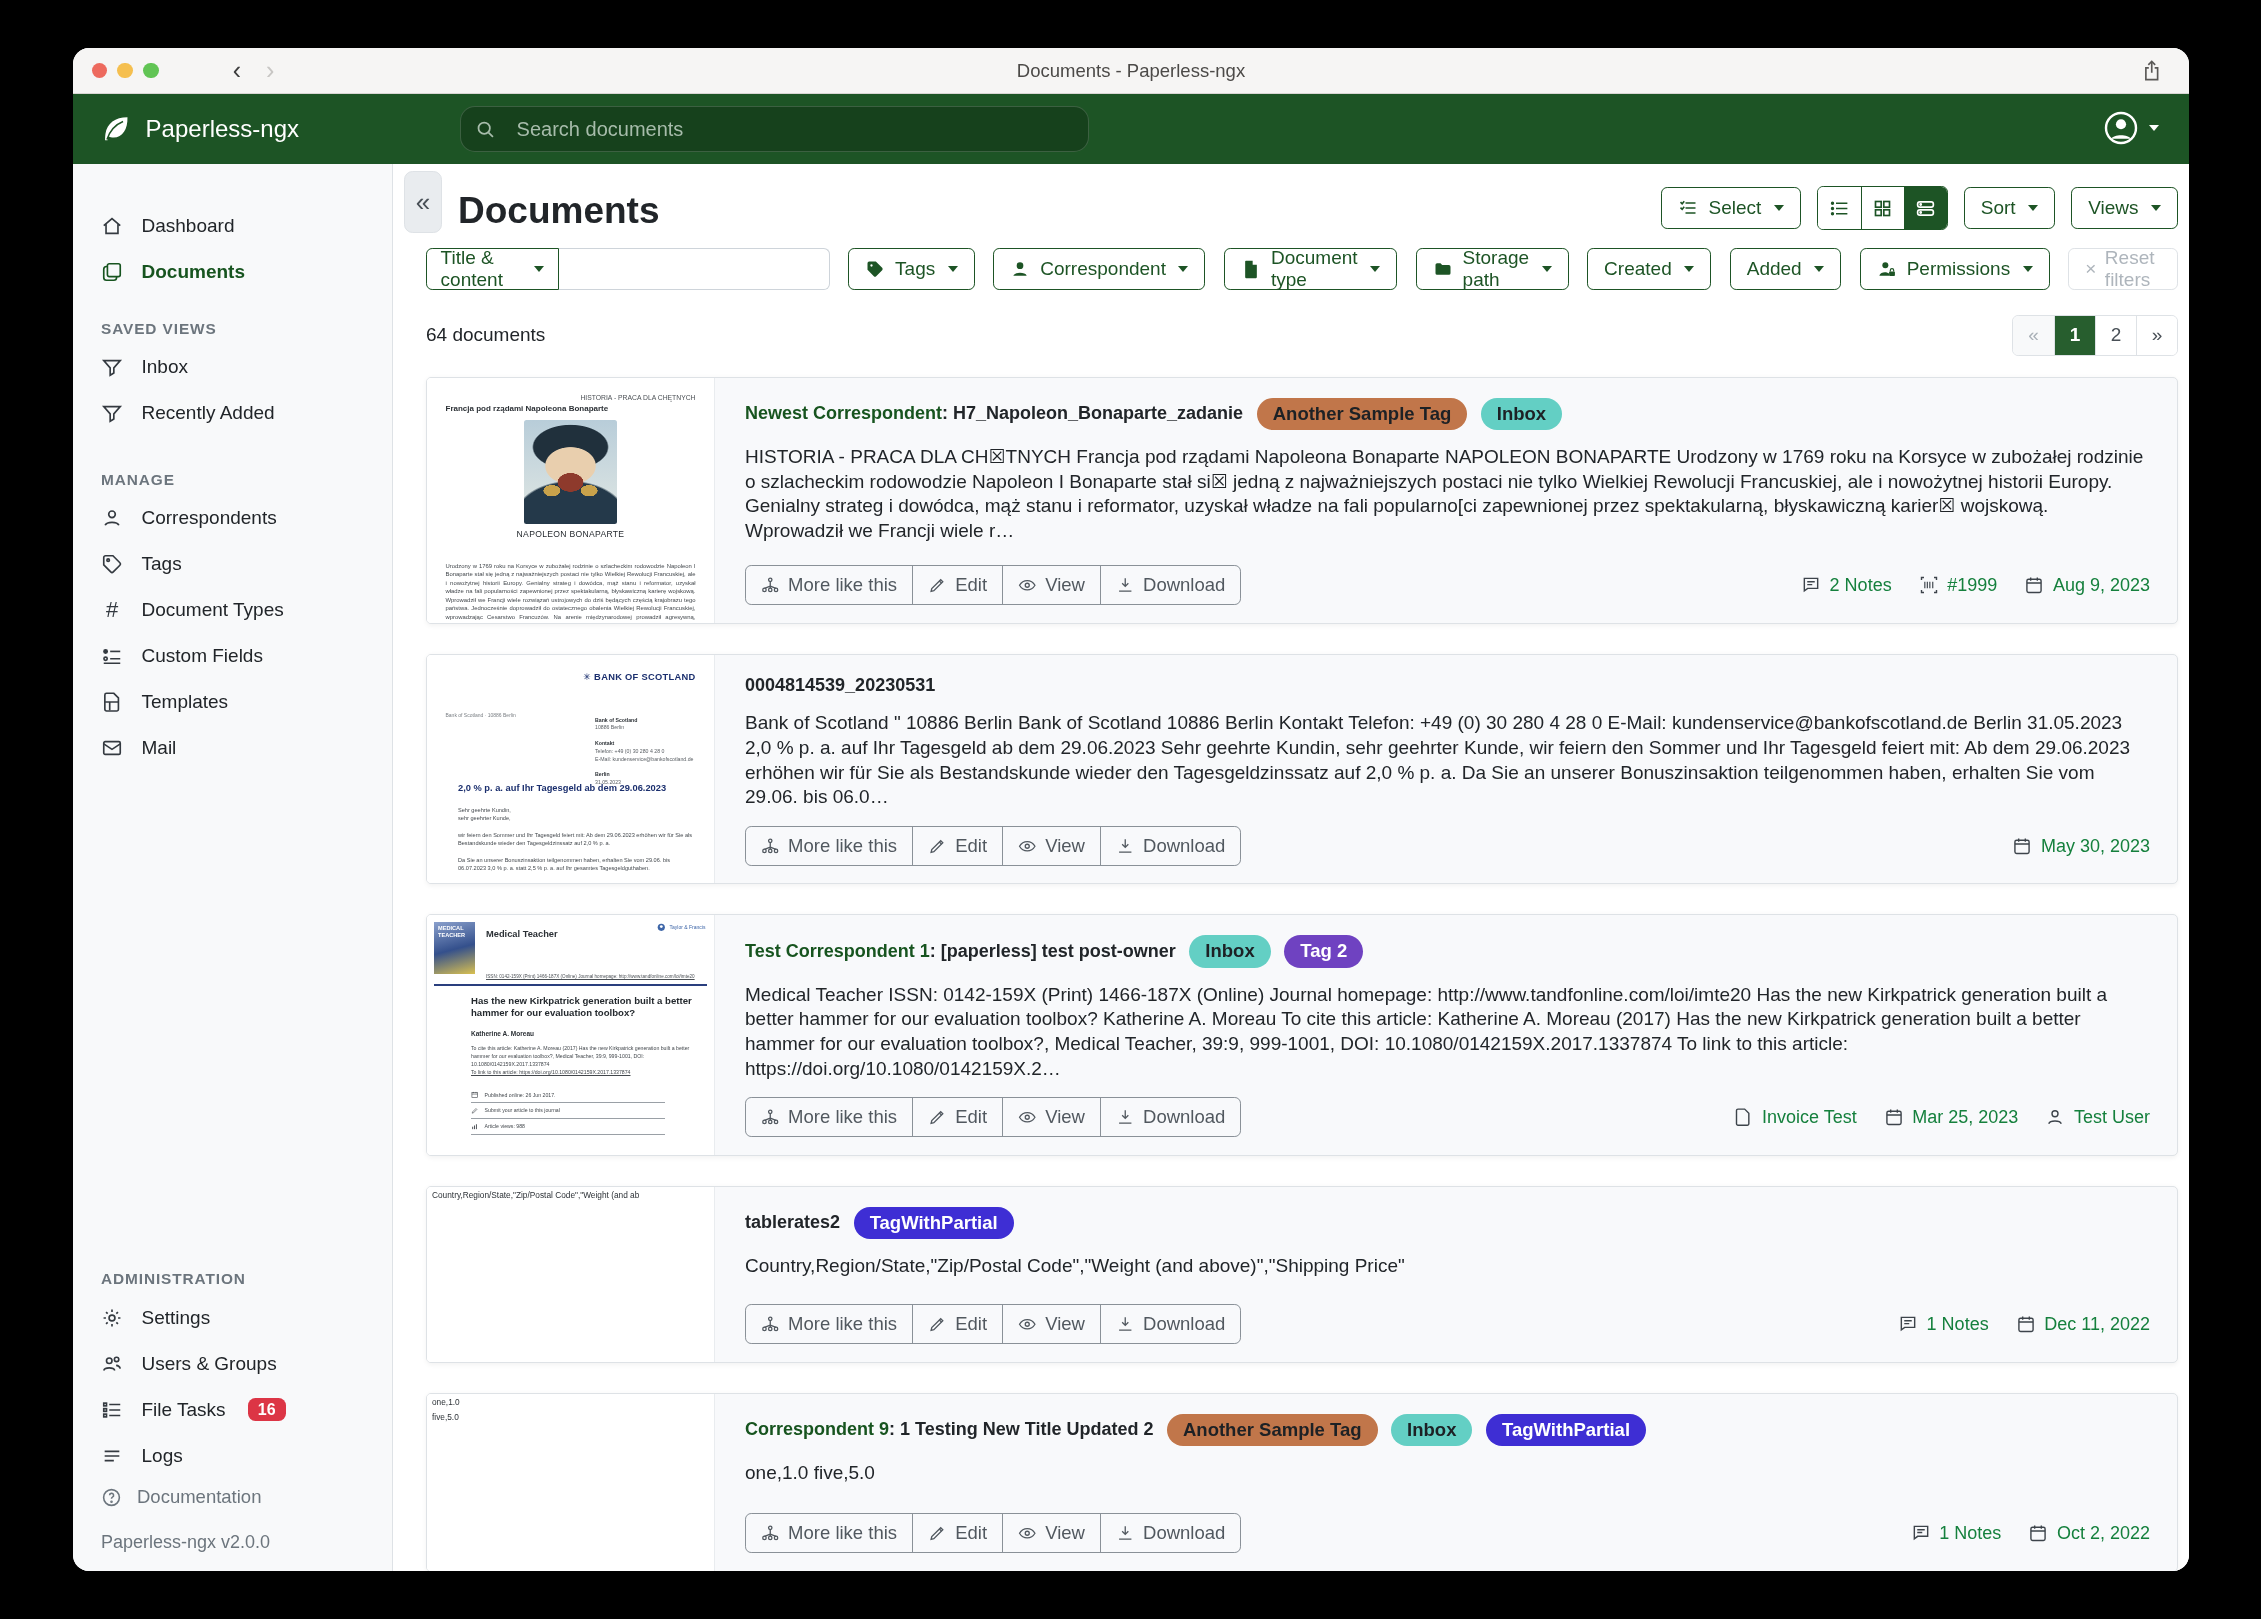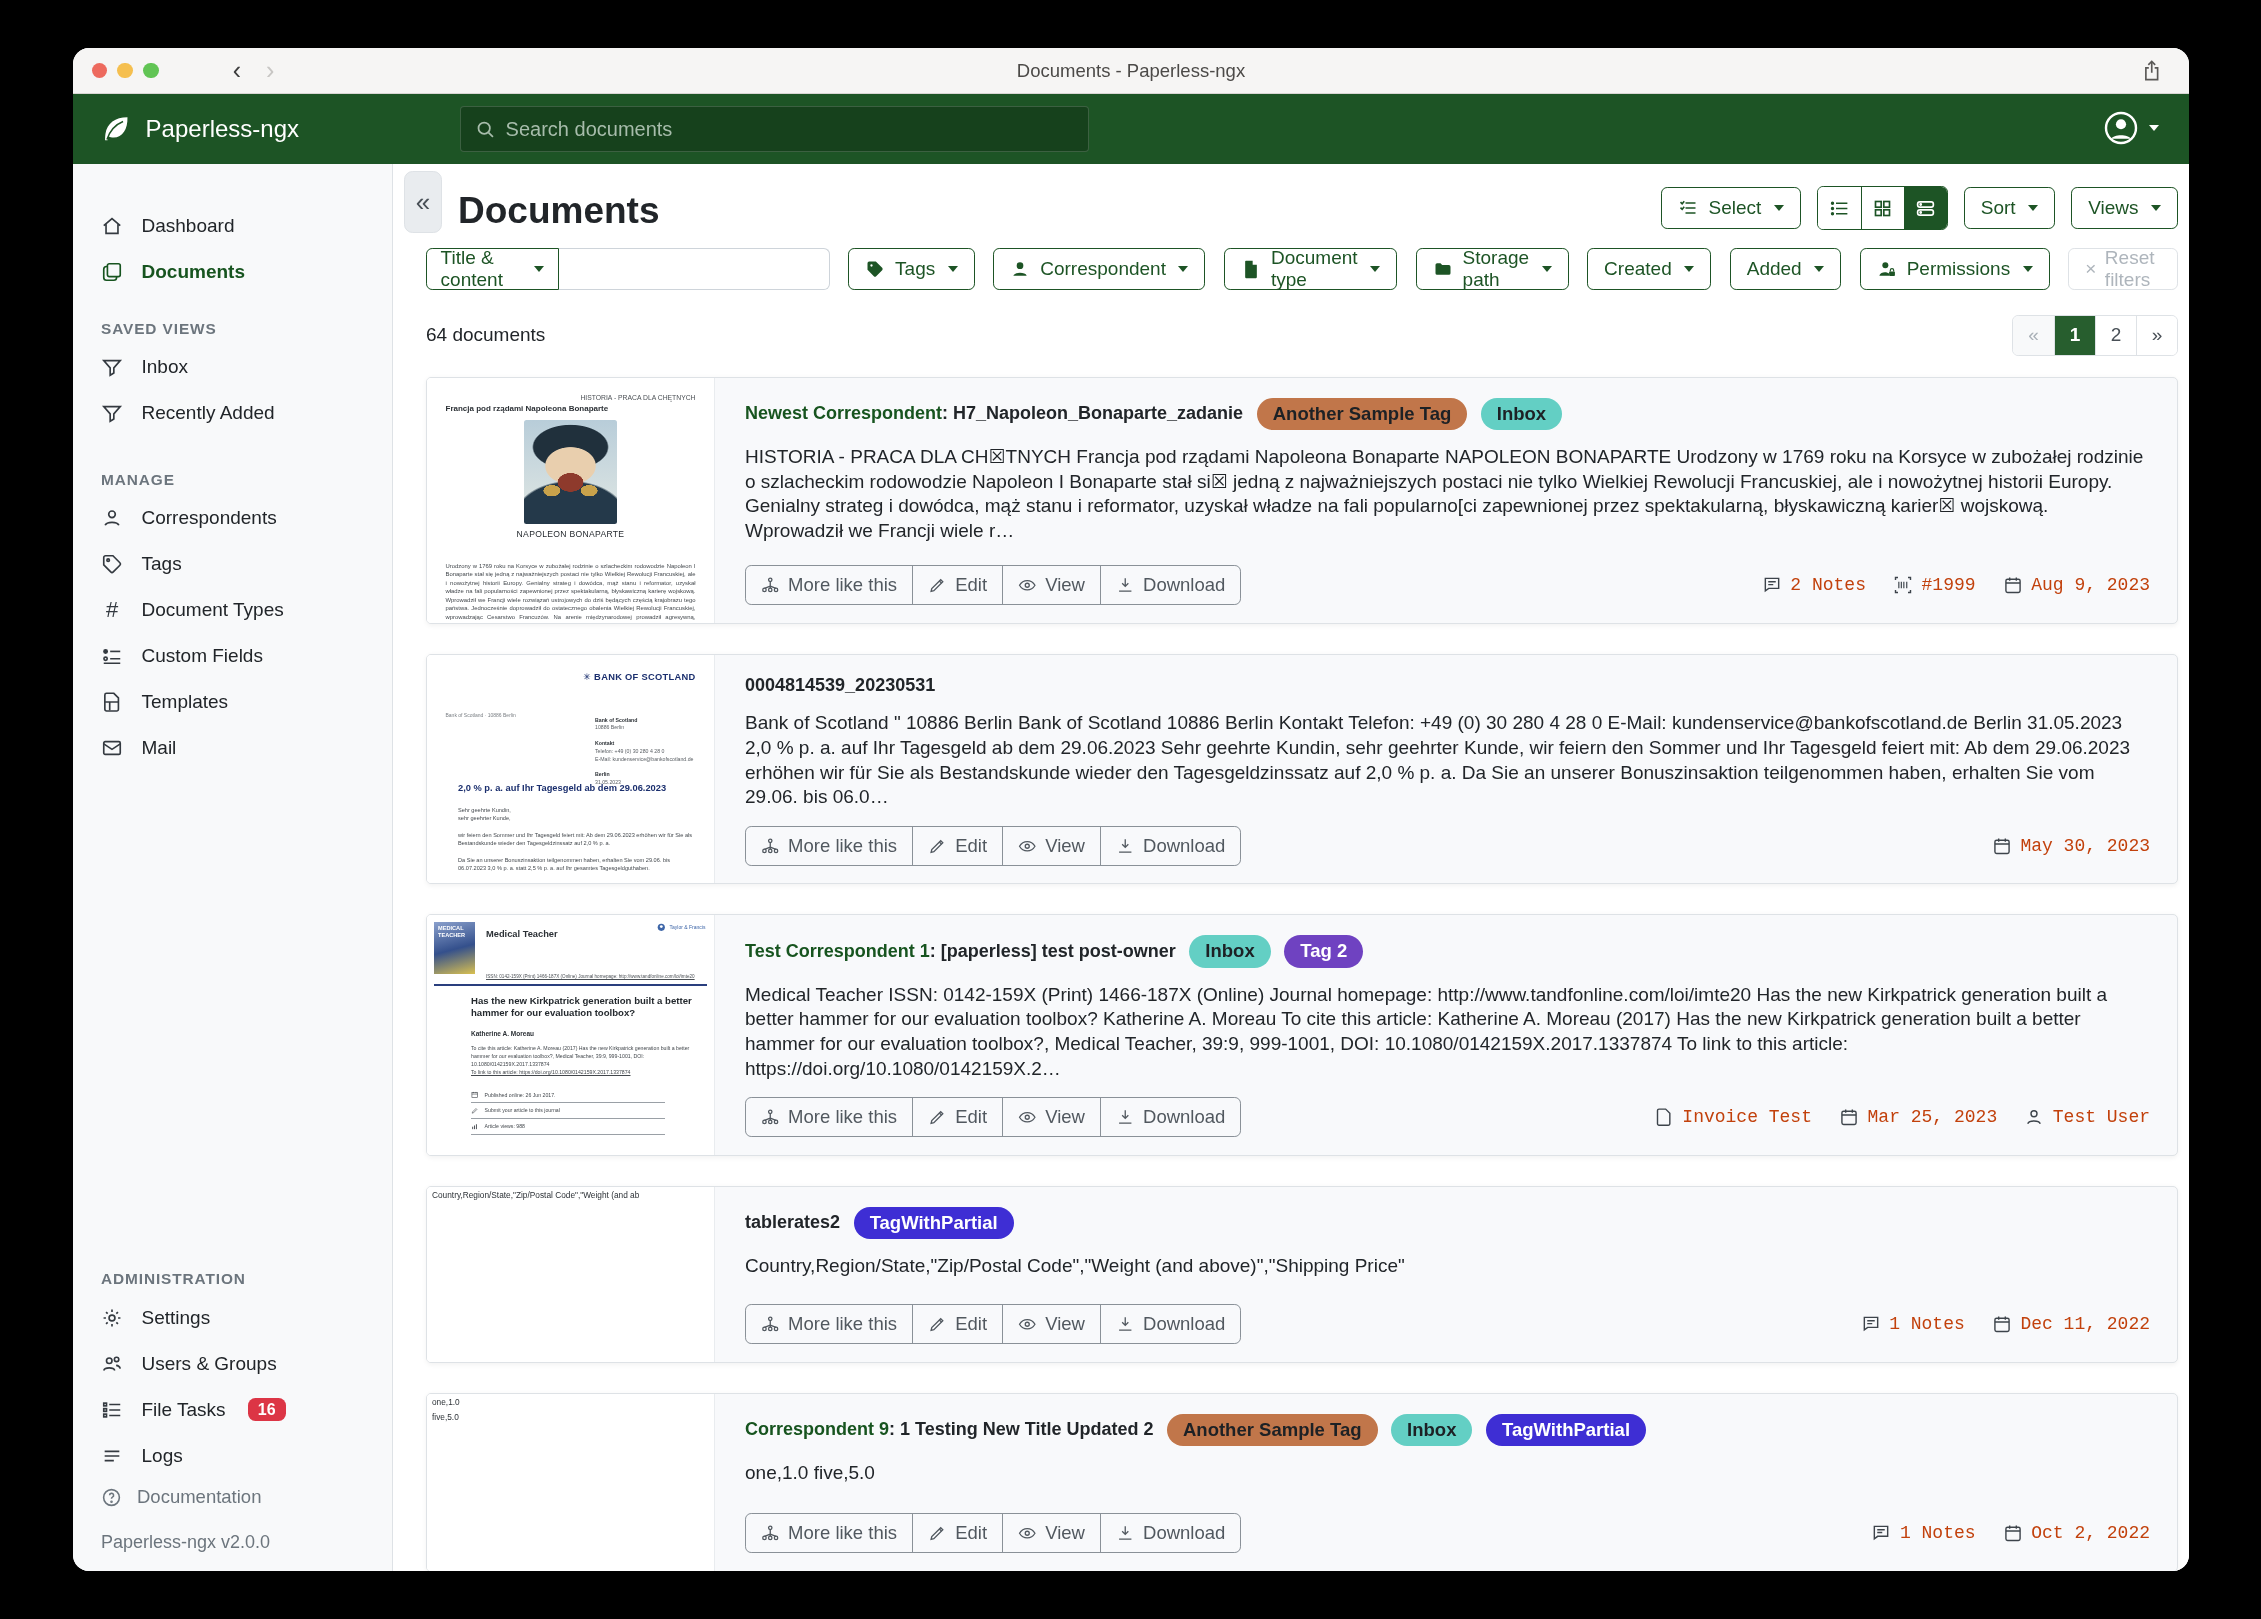--- a/index.html
+++ b/index.html
@@ -16,23 +16,23 @@
   .light { width:15.4px; height:15.4px; border-radius:50%; }
   .light.r { background:#ed6a5e; } .light.y { background:#f5bf4f; } .light.g { background:#61c454; }
   .navarrows { display:flex; gap:25px; margin-left:74px; font-size:25px; color:#3e3e3e; }
   .navarrows .fwd { color:#c8c6c4; }
   .tb-title { position:absolute; left:50%; transform:translateX(-50%); font-size:18.5px; color:#4c4a48; }
   .share { position:absolute; right:26px; top:11px; color:#5a5856; }
 
   
   .navbar { height:70px; background:#1d5425; display:flex; align-items:center; position:relative; flex:none; }
   .brand { display:flex; align-items:center; gap:13.6px; margin-left:27px; color:#fff; font-size:24px; }
-  .searchbox { position:absolute; left:387px; top:12.3px; width:629px; height:46px; border-radius:4px;
+  .searchbox { position:absolute; left:387px; top:12.3px; width:629px; height:46px; border-radius:15px;
                background:rgba(0,0,0,.22); border:1.2px solid rgba(255,255,255,.16);
-               display:flex; align-items:center; padding:0 13.6px; gap:10px; }
+               display:flex; align-items:center; padding:0 13.6px; gap:21px; }
   .searchbox input { flex:1; background:transparent; border:none; outline:none; color:#e8efe9;
                      font-size:20px; font-family:inherit; }
   .searchbox input::placeholder { color:#a7bcab; }
   .avatar-wrap { position:absolute; right:30px; top:16px; display:flex; align-items:center; gap:7.4px; color:#fff; }
 
   
   .app { flex:1; display:flex; min-height:0; position:relative; }
   .sidebar { width:320px; flex:none; background:#f8f9fa; border-right:1.2px solid #dee2e6;
              padding-top:39px; display:flex; flex-direction:column; font-size:19px; color:#212529; }
   .side-item { height:46px; display:flex; align-items:center; gap:18.5px; padding-left:28px; cursor:pointer; }
@@ -95,21 +95,21 @@
   .dtitle { font-size:18px; font-weight:700; color:#212529; line-height:1.2; }
   .dtitle .corr { color:#17541f; }
   .tag { display:inline-block; border-radius:17.3px; padding:5px 16px; font-size:18.5px; font-weight:700; line-height:1.2; }
   .excerpt { margin-top:15px; font-size:19px; line-height:1.30; color:#212529; overflow:hidden; }
   .cfooter { margin-top:auto; display:flex; align-items:center; justify-content:space-between; padding-top:16px; }
   .bgroup { display:inline-flex; border:1.2px solid #8a9198; border-radius:6.2px; overflow:hidden; background:#fff0; }
   .act { height:38px; padding:0 15px; display:inline-flex; align-items:center; gap:8.6px; font-size:18.5px;
          color:#51585f; border-left:1.2px solid #8a9198; cursor:pointer; background:transparent; }
   .act:first-child { border-left:none; }
   .meta { display:flex; align-items:center; gap:27px; font-size:18px; color:#212529; }
-  .mi { display:inline-flex; align-items:center; gap:8.6px; color:#c2410c;font-family:Liberation Mono, monospace; }
+  .mi { display:inline-flex; align-items:center; gap:8.6px; color:#15803d; }
   .mi .ic { color:#3d444b; }
 
   .ic { flex:none; }
   svg { display:block; }
 
   
   .page { position:absolute; inset:0; padding:16px 18.5px; color:#3a3f44; }
   .t-right { text-align:right; font-size:6.8px; color:#4a4f54; }
   .t-h { font-size:8px; font-weight:700; color:#2c3136; margin-top:3.7px; }
   .portrait { width:93px; height:104px; margin:6.2px auto 5px; border-radius:2.5px;

